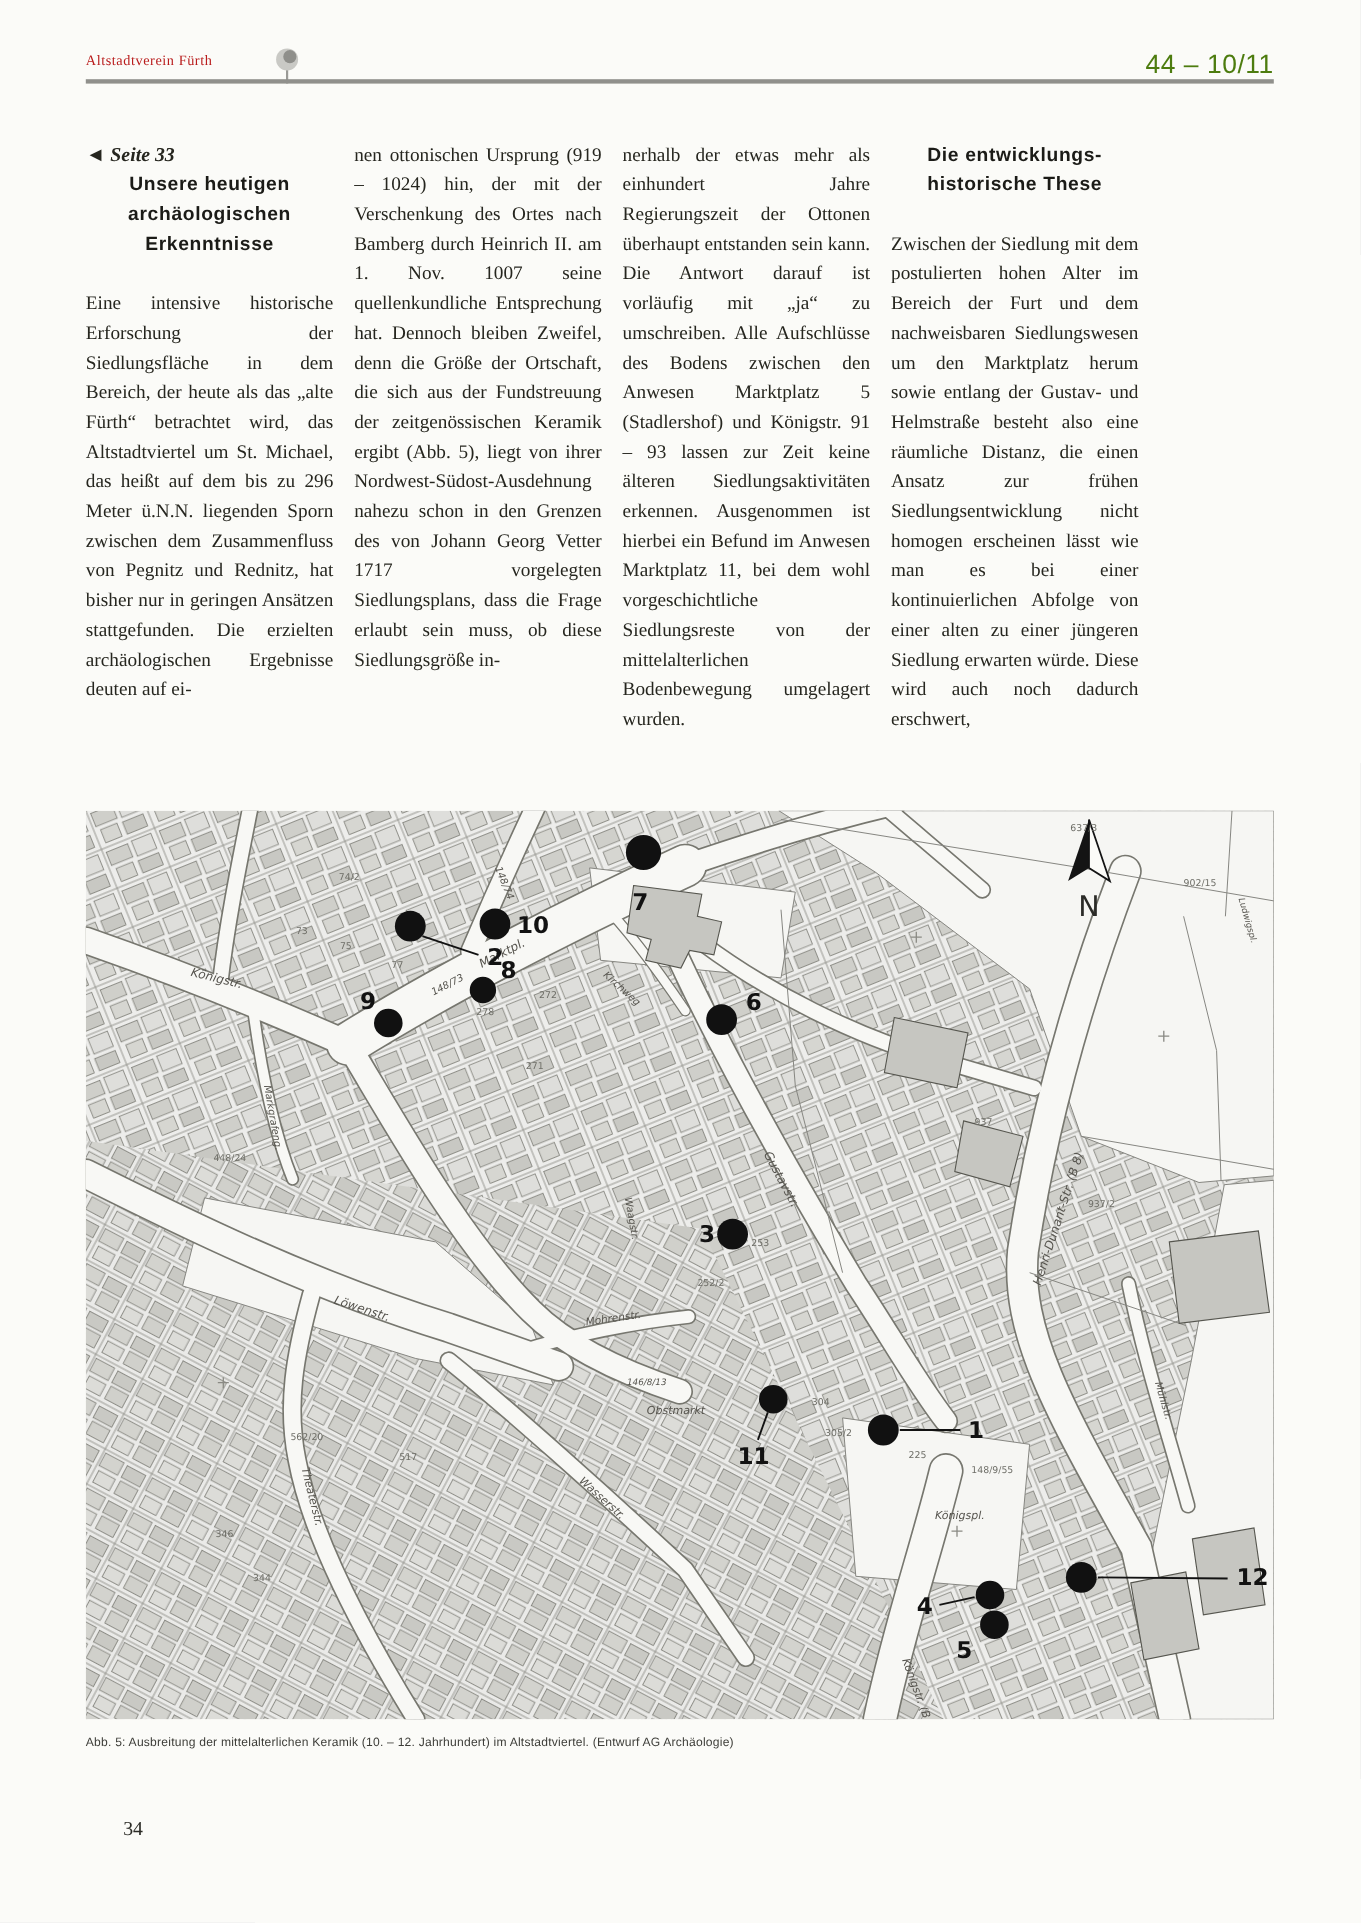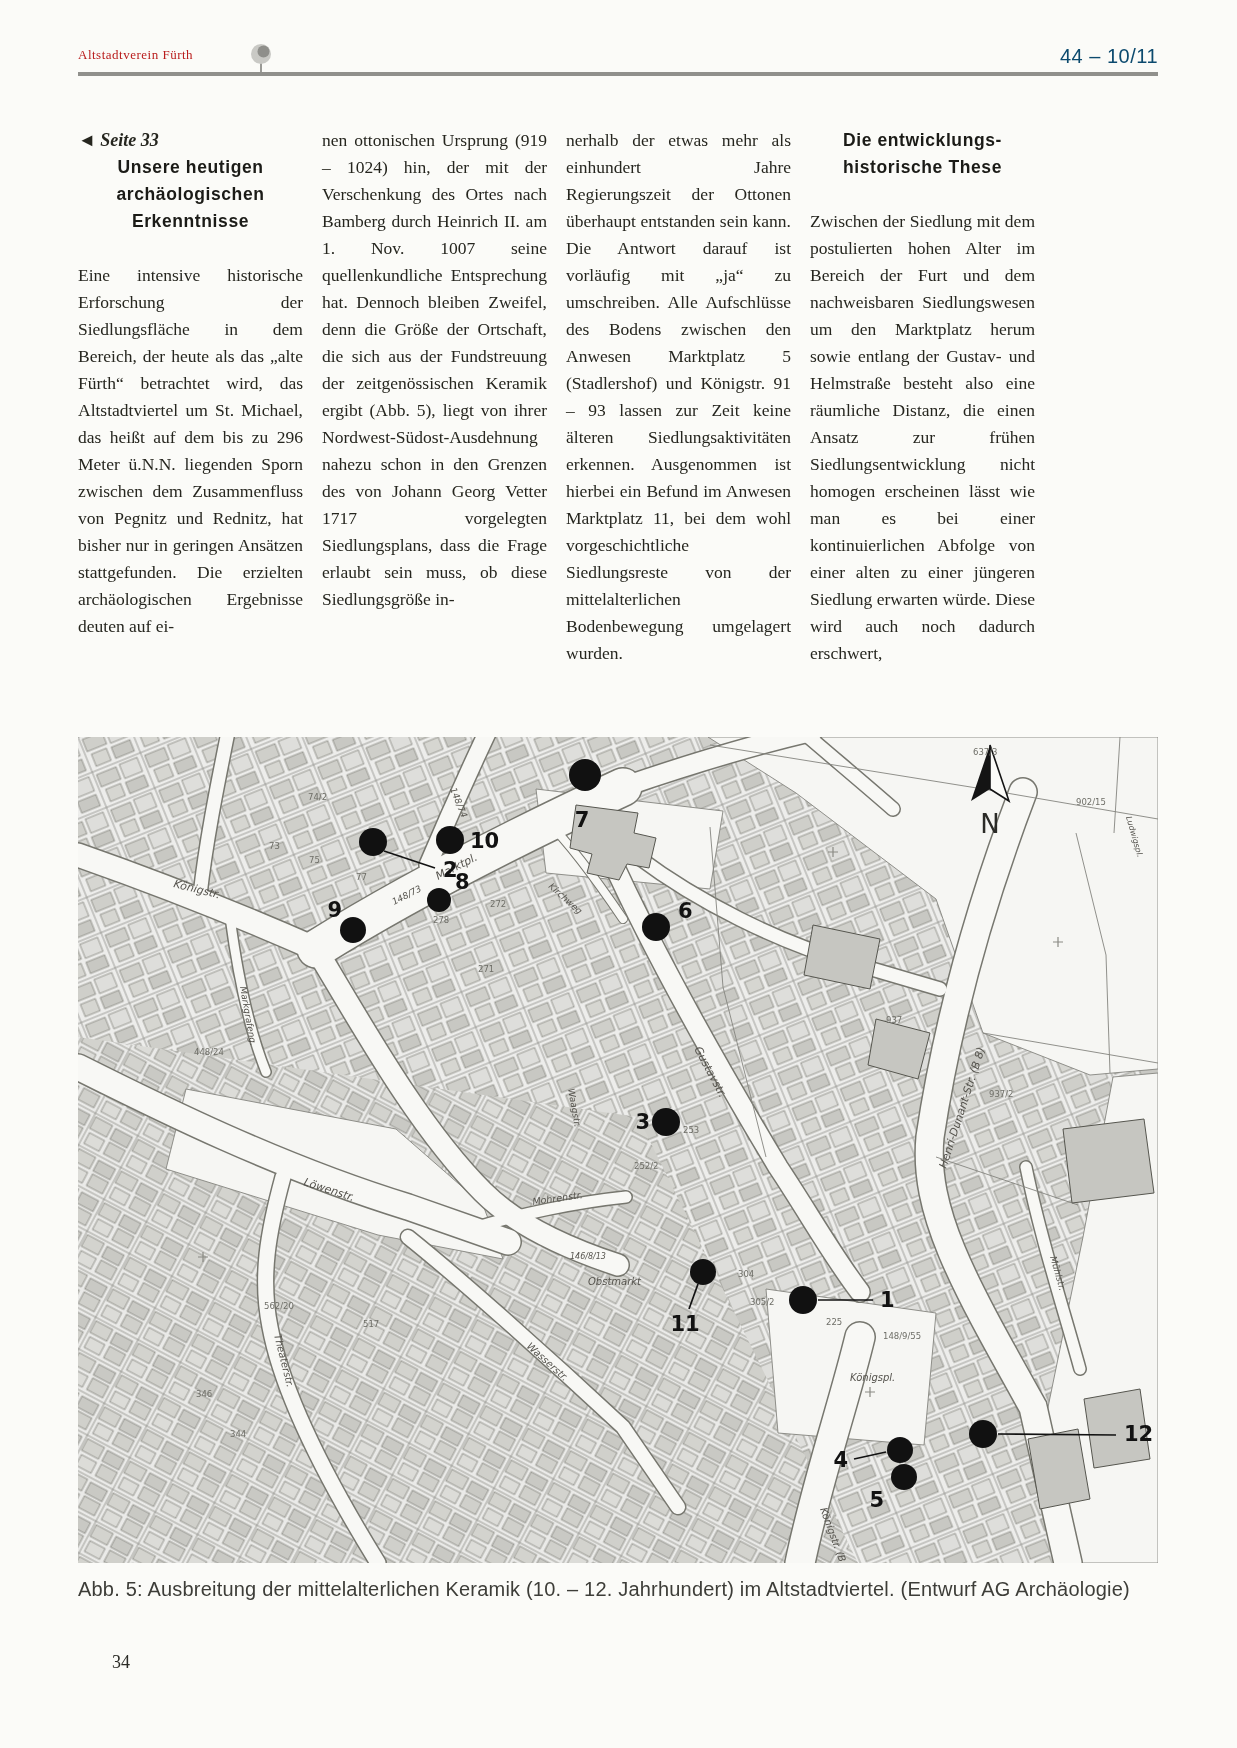--- a/index.html
+++ b/index.html
@@ -3,42 +3,42 @@
 <meta charset="utf-8">
 <style>
   html,body{margin:0;padding:0;background:#e8e8e6;}
   .page{position:relative;width:1237px;height:1748px;background:#fbfbf8;
         font-family:"Liberation Serif",serif;color:#26261f;overflow:hidden;margin:0 auto;}
 
   
   .hdr-left{position:absolute;left:78px;top:47px;font-family:Liberation Serif, serif;
             font-size:13px;letter-spacing:.5px;color:#b91c1c;}
   .hdr-right{position:absolute;right:79px;top:45px;font-family:"Liberation Sans",sans-serif;
-             font-size:20px;letter-spacing:.5px;color:#0c4a6e;}
+             font-size:24px;letter-spacing:.5px;color:#4d7c0f;}
   .hdr-rule{position:absolute;left:78px;top:72px;width:1080px;height:4px;background:#90908c;}
   .logo{position:absolute;left:248px;top:42px;width:26px;height:36px;}
 
   
   .cols{position:absolute;left:78px;top:127px;width:957px;display:flex;justify-content:space-between;}
   .col{width:225px;font-size:17.5px;line-height:27px;text-align:justify;color:#26261f;}
   .backref{font-weight:bold;font-size:18px;line-height:27px;text-align:left;font-style:italic;}
   .h-sans{font-family:"Liberation Sans",sans-serif;font-weight:bold;font-size:17.5px;
           line-height:27px;letter-spacing:.6px;white-space:pre-line;color:#1b1b17;text-align:center;}
   .gap27{height:27px;}
 
   
   .map{position:absolute;left:78px;top:737px;width:1080px;height:826px;}
   .map svg{display:block;}
   .street-label{fill:#55534d;font-family:"DejaVu Sans",sans-serif;font-style:italic;}
   .parcel-label{fill:#6e6e67;font-family:"DejaVu Sans",sans-serif;}
   .spot-num{font-family:"DejaVu Sans",sans-serif;font-weight:bold;font-size:21px;fill:#121212;}
   .north-n{font-family:"DejaVu Sans",sans-serif;font-size:26px;fill:#2b2b27;}
 
   .caption{position:absolute;left:78px;top:1578px;width:1080px;font-family:"Liberation Sans",sans-serif;
-           font-size:20px;letter-spacing:.2px;color:#3d3d38;}
+           font-size:11px;letter-spacing:.2px;color:#3d3d38;}
   .pagenum{position:absolute;left:84px;top:1652px;font-size:18px;color:#2b2b26;margin-left:28px;}
 </style>
 </head>
 <body>
 
 <div class="page">
 
   <div class="hdr-left">Altstadtverein Fürth</div>
   <svg class="logo" viewBox="0 0 26 36">
     <line x1="13" y1="18" x2="13" y2="34" stroke="#9a9a96" stroke-width="2"></line>

